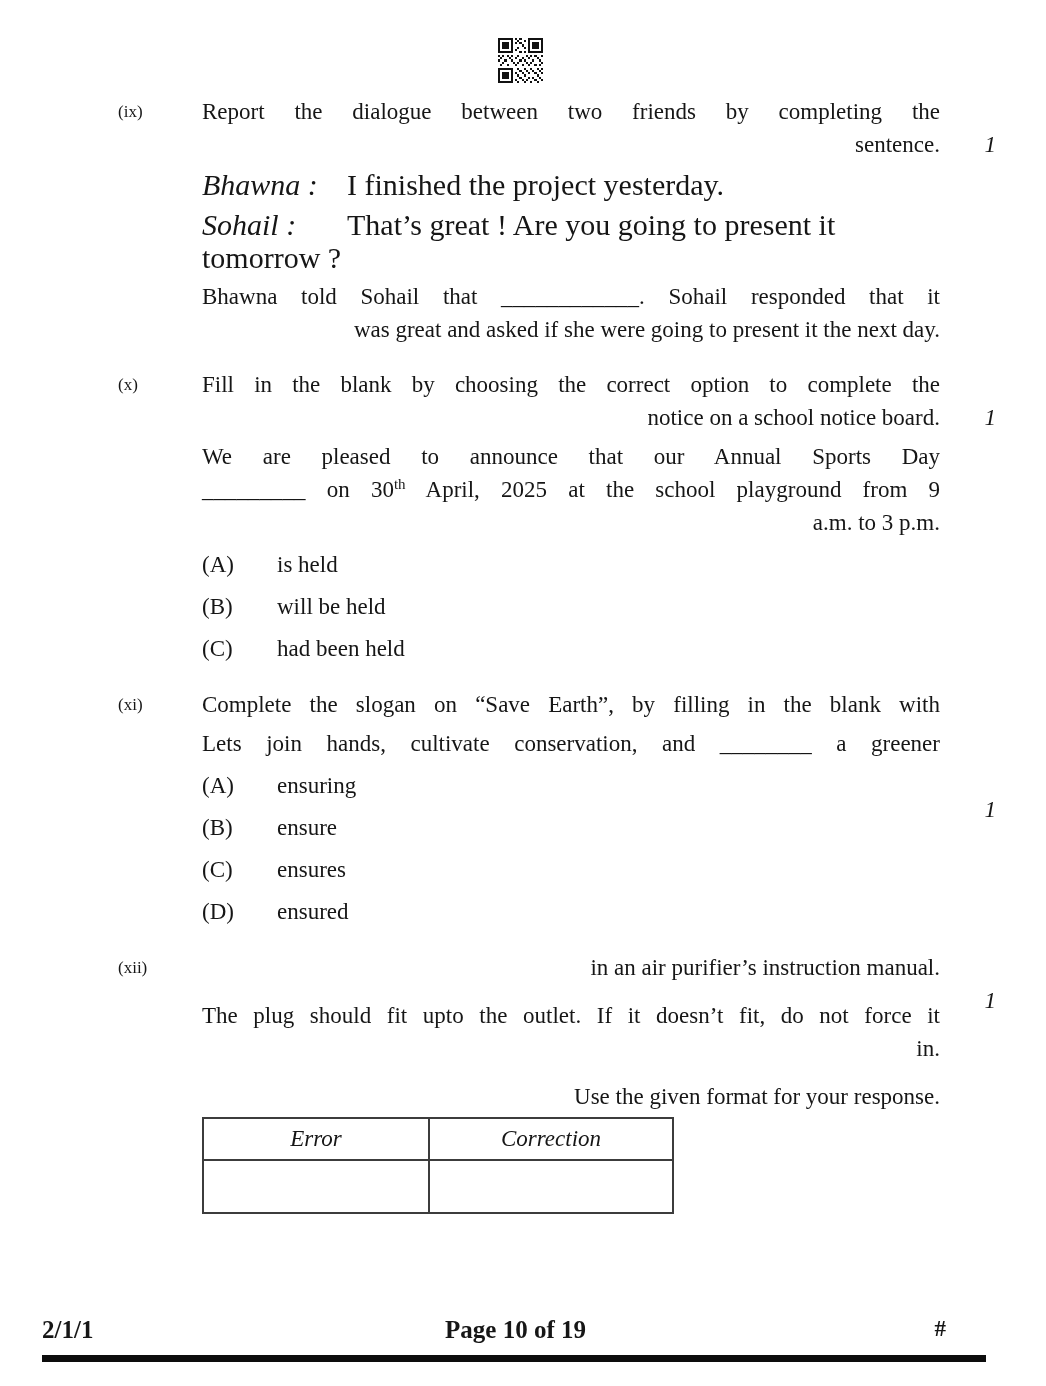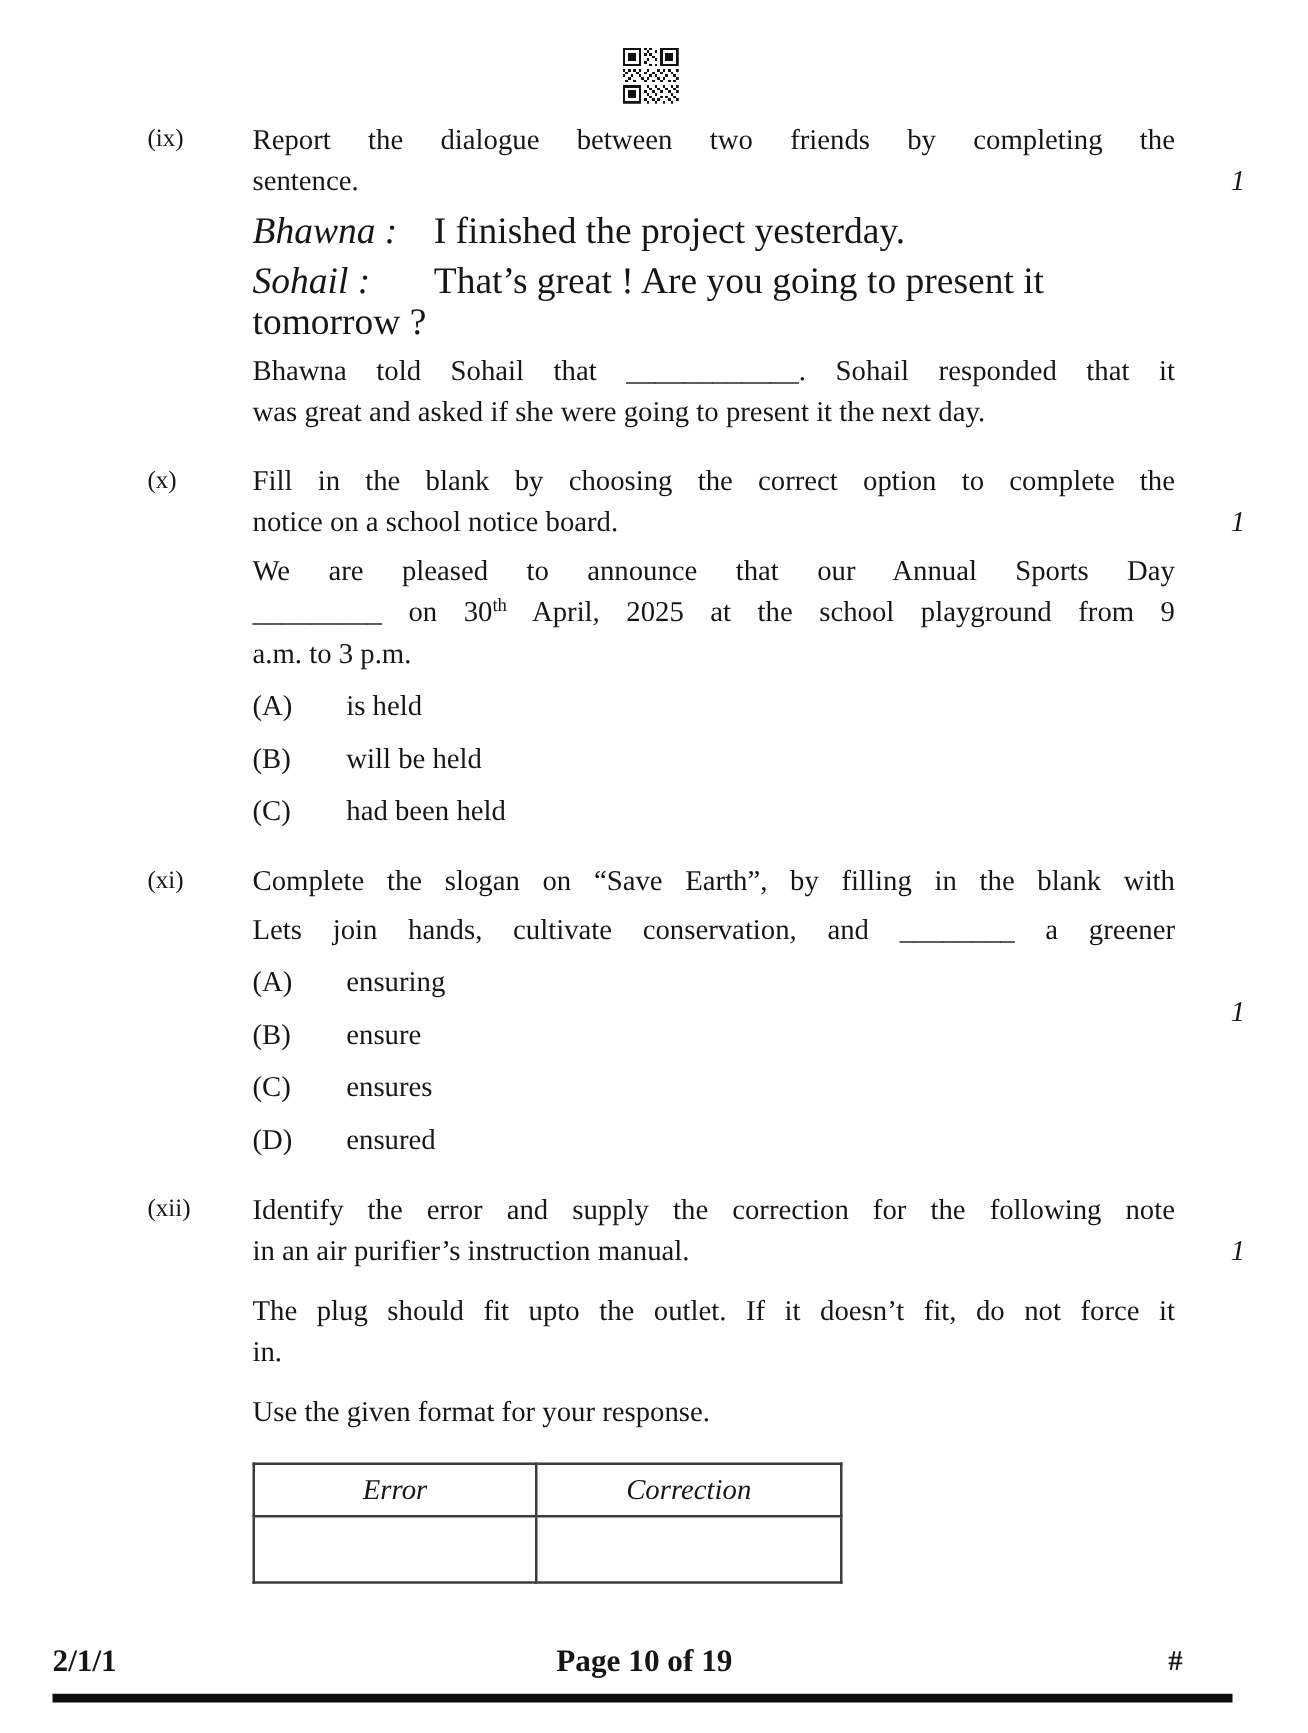--- a/index.html
+++ b/index.html
@@ -24,57 +24,57 @@
     height: 45px;
   }
 
   
   .content { position: absolute; left: 0; top: 0; width: 1046px; padding-top: 95px; }
   .question { position: relative; width: 1046px; }
   .q-num {
     position: absolute;
     left: 118px;
     top: 0;
-    font-size: 20px;
+    font-size: 17px;
     line-height: 33px;
   }
   .q-mark {
     position: absolute;
     right: 50px;
     font-style: italic;
     font-size: 23px;
     line-height: 33px;
   }
   .q-ix .q-mark, .q-x .q-mark, .q-xii .q-mark { top: 33px; }
   .q-xi .q-mark { top: 105px; }
   .q-body { margin-left: 202px; width: 738px; }
 
   .q-x   { margin-top: 22px; }
   .q-xi  { margin-top: 23px; }
   .q-xii { margin-top: 23px; }
 
   .line { font-size: 23px; line-height: 33px; }
   .jline { text-align: justify; text-align-last: justify; }
-  .lline { text-align: left; }
+  .lline { text-align: right; }
 
   .para-gap   { margin-top: 6px; }
   .para-gap-s { margin-top: 15px; }
 
   .dlg-row { margin-top: 7px; font-size: 30px; line-height: 33px; }
   .dlg-speaker { display: inline-block; width: 145px; font-style: italic; }
 
   .options { margin-top: 0; }
   .opt-row { margin-top: 9px; font-size: 23px; line-height: 33px; }
   .opt-letter { display: inline-block; width: 75px; }
 
   sup.ord { font-size: 15px; line-height: 0; vertical-align: 8px; }
 
   
   .fmt-table {
-    margin-top: 24px;
+    margin-top: 4px;
     border-collapse: collapse;
   }
   .fmt-table th, .fmt-table td { border: 2px solid #3c3c3c; }
   .fmt-table th {
     font-style: italic;
     font-weight: normal;
     font-size: 23px;
     text-align: center;
     height: 42px;
   }
@@ -252,21 +252,20 @@
             <span class="opt-letter">(D)</span><span>ensured</span>
           </div>
         </div>
       </div>
     </section>
 
     <section class="question q-xii">
       <div class="q-num">(xii)</div>
       <div class="q-mark">1</div>
       <div class="q-body">
-        <div class="line jline">Identify the error and supply the correction for the following note</div>
         <div class="line lline">in an air purifier’s instruction manual.</div>
         <div class="line jline para-gap-s">The plug should fit upto the outlet. If it doesn’t fit, do not force it</div>
         <div class="line lline">in.</div>
         <div class="line lline para-gap-s">Use the given format for your response.</div>
         <table class="fmt-table">
           <tbody>
               <tr>
             <th class="col-error">Error</th>
             <th class="col-corr">Correction</th>
           </tr>

